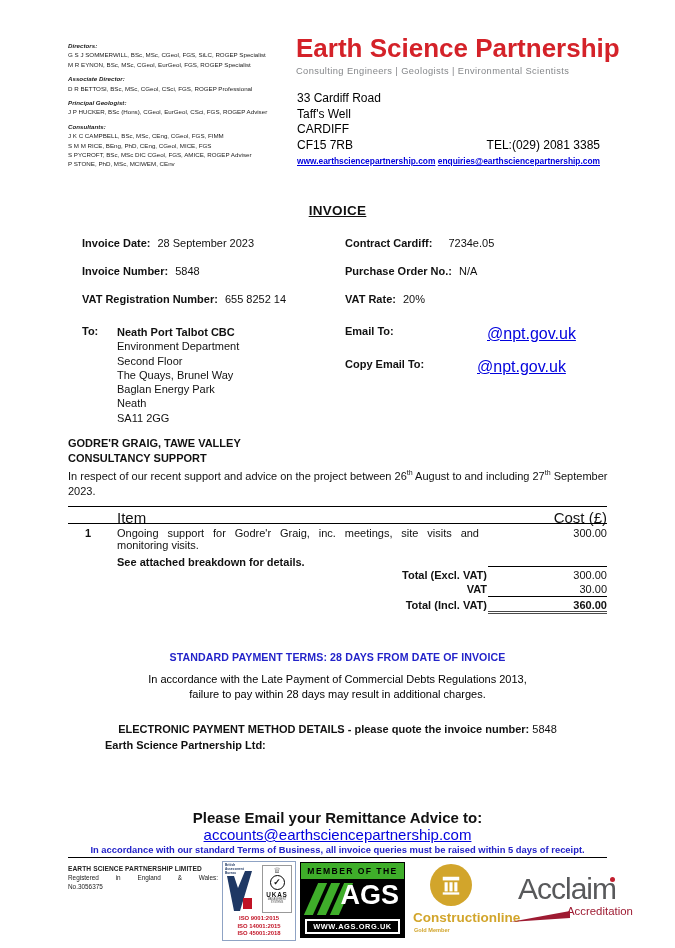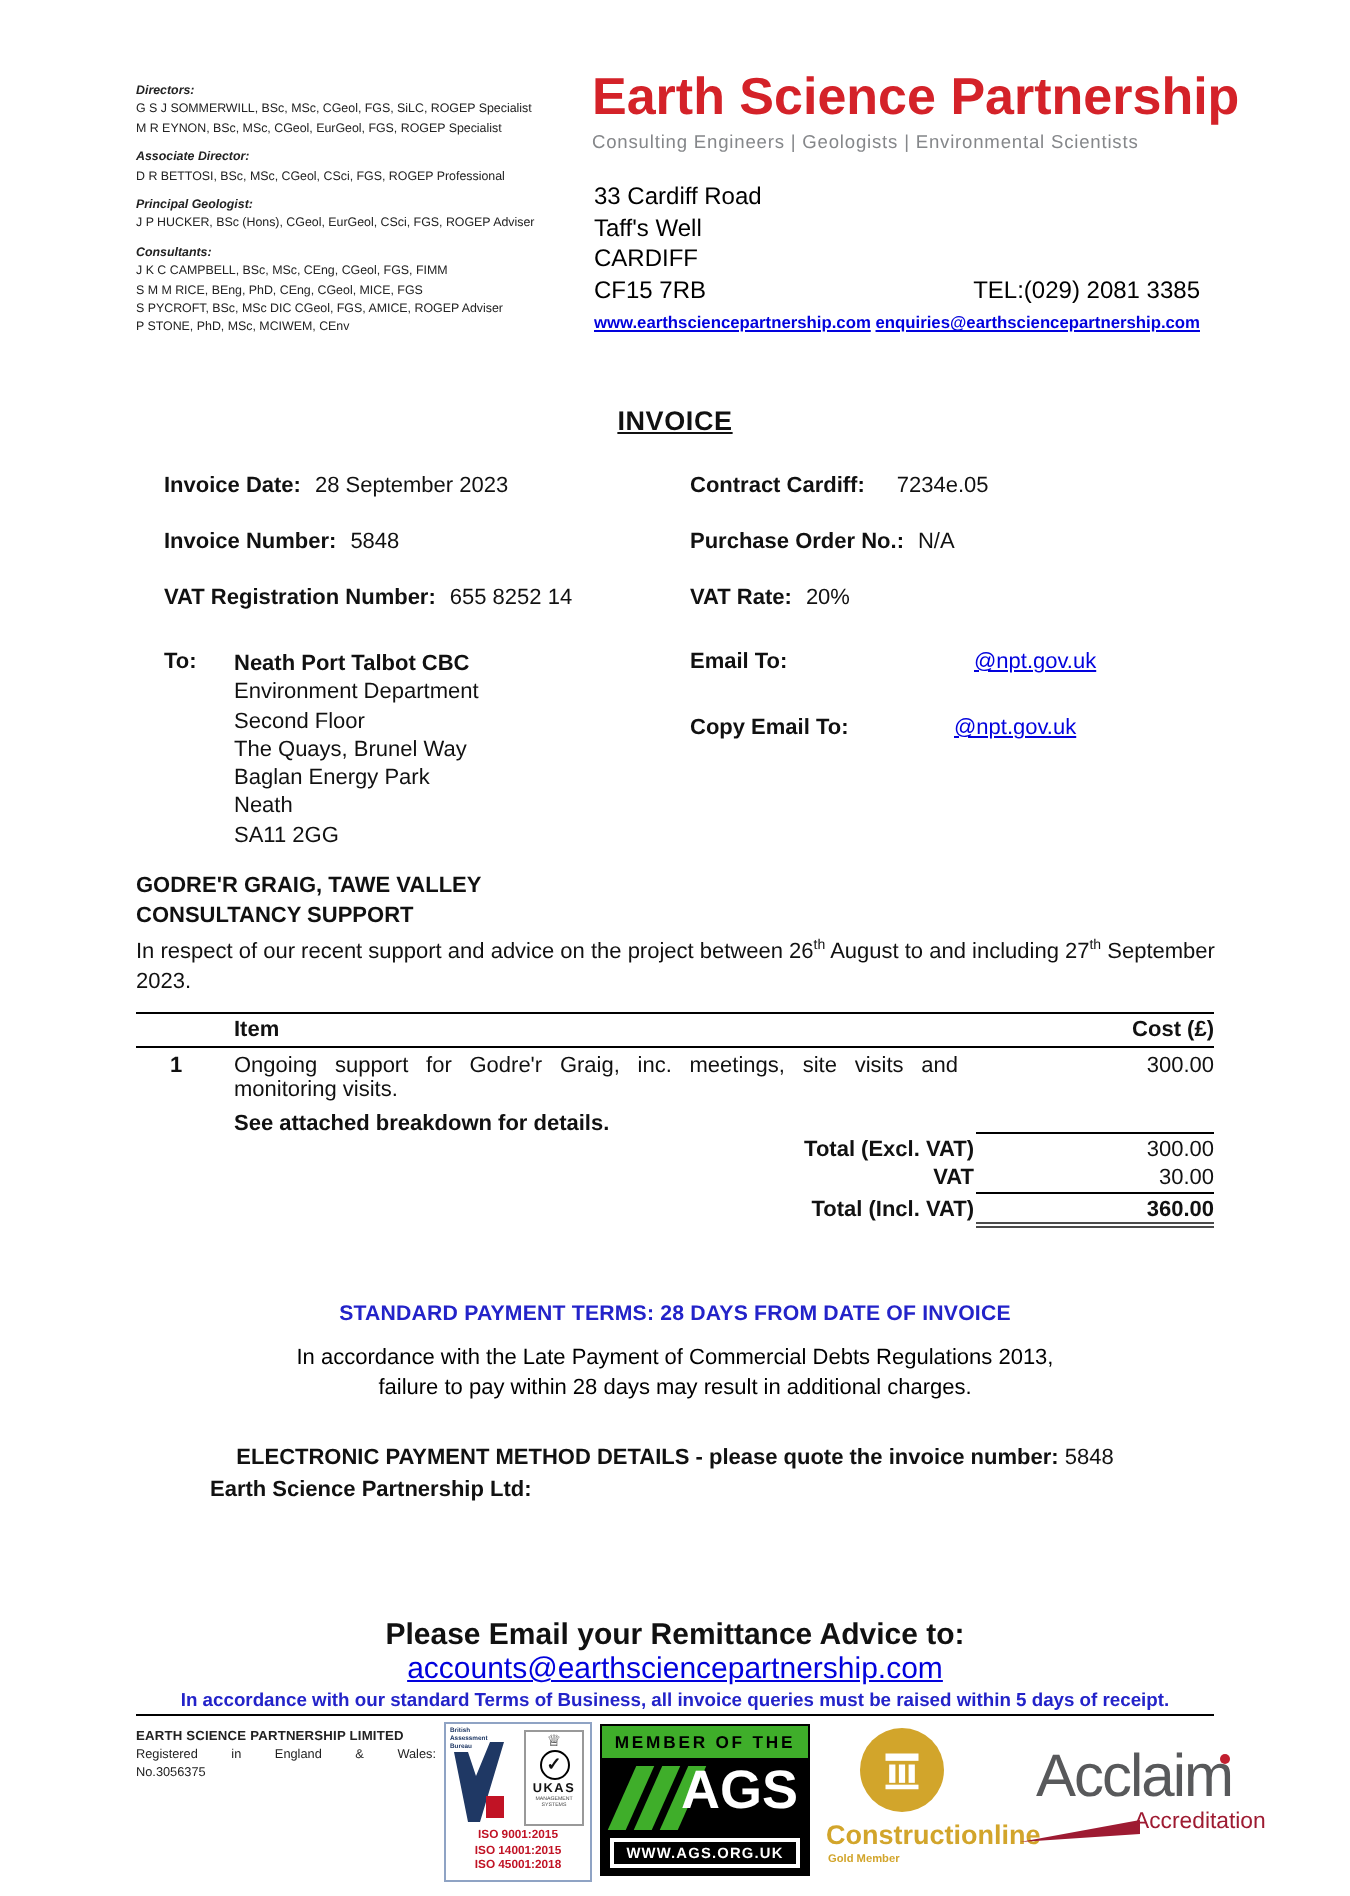--- a/index.html
+++ b/index.html
@@ -36,30 +36,30 @@
   .field { font-size:11px; white-space:nowrap; }
   .field .lab { font-weight:bold; }
   .field .val { margin-left:7px; }
   .field .val.wide { margin-left:16px; }
 
   
   .to-label { left:82px; top:325px; font-size:11px; font-weight:bold; }
   .to-lines { left:117px; top:325px; font-size:11px; line-height:14.3px; }
   .to-lines .first { font-weight:bold; }
   .mail-label { font-size:11px; font-weight:bold; }
-  .mail-link { font-size:11px; }
+  .mail-link { font-size:16px; }
 
   
   .proj-title { left:68px; top:436px; font-size:11px; font-weight:bold; line-height:14.5px; }
   .intro { left:68px; top:469px; width:541px; font-size:11px; line-height:14.8px; }
   .intro sup { font-size:7px; vertical-align:super; line-height:0; }
 
   
   .hline { height:0; border-top:1px solid #000; }
-  .th { font-size:11px; font-weight:bold; }
+  .th { font-size:15px; font-weight:normal; }
   .cell { font-size:11px; }
   .right { text-align:right; }
   .desc { text-align:justify; }
   .note { font-size:11px; font-weight:bold; }
   .tot-label { font-size:11px; font-weight:bold; text-align:right; }
   .tot-val { font-size:11px; text-align:right; }
   .tot-val.final { font-weight:bold; }
   .dline { height:4px; border-bottom:3px double #4a4a4a; }
 
   

